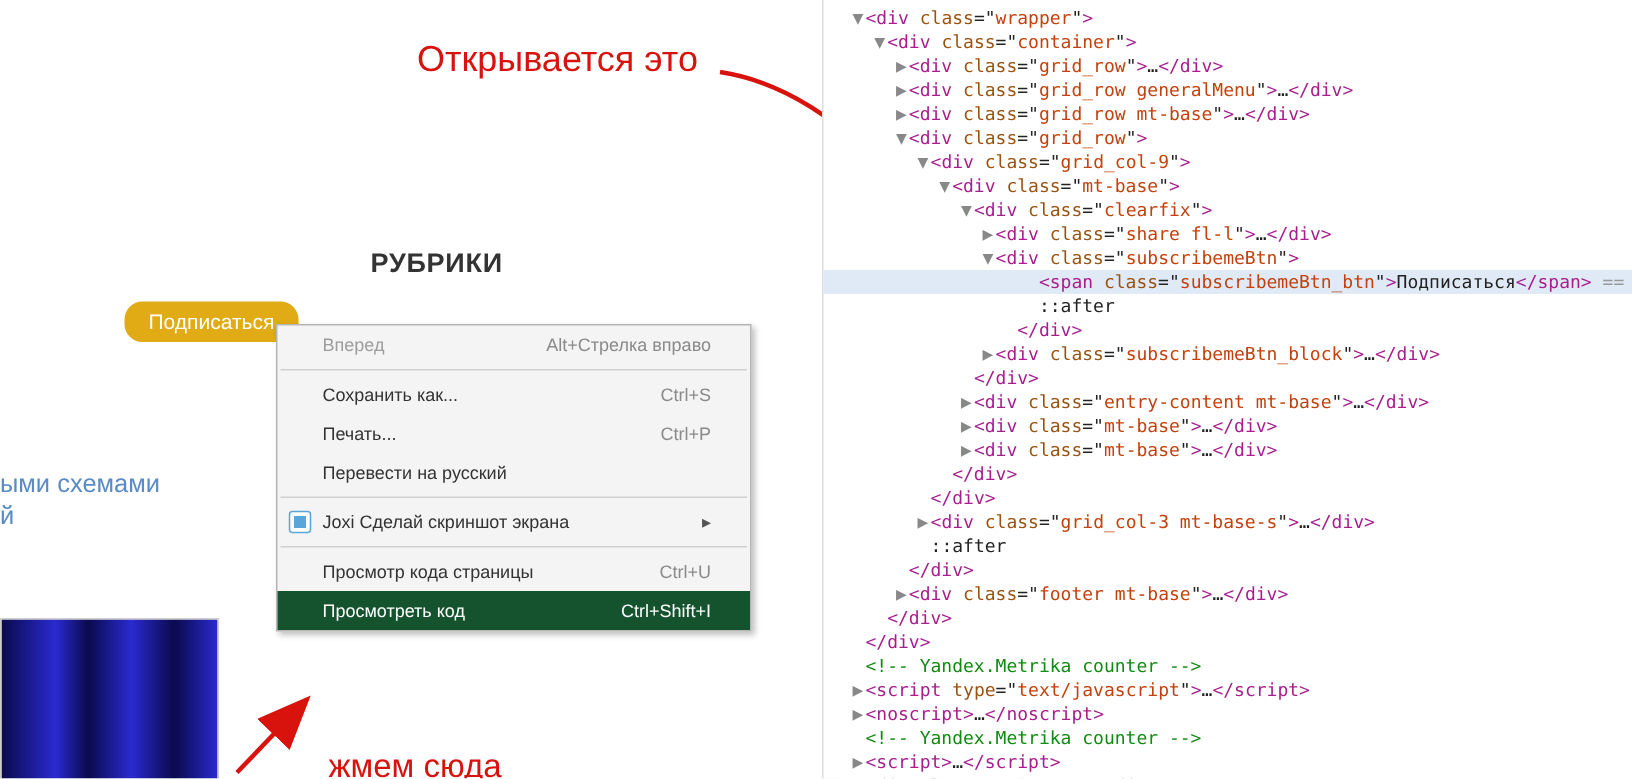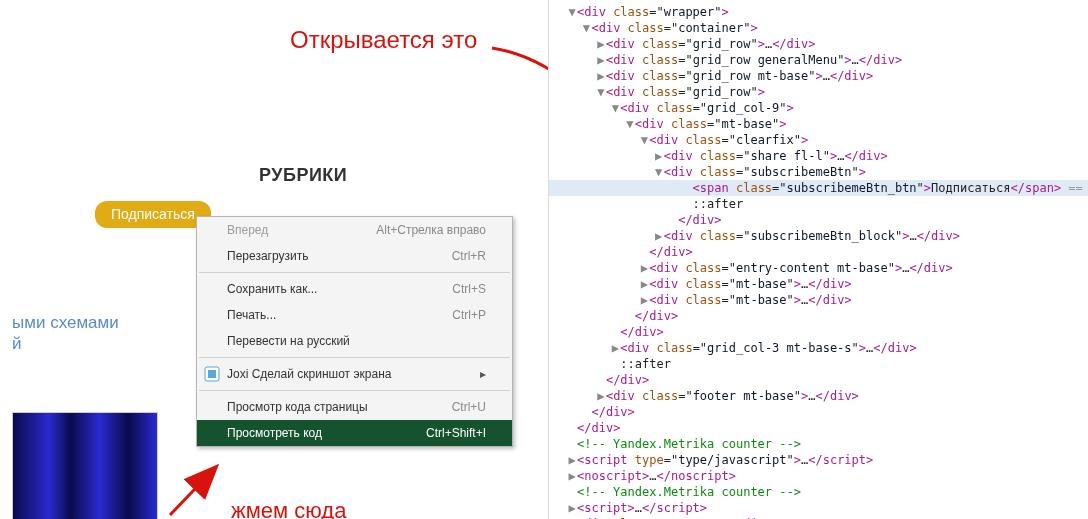--- a/index.html
+++ b/index.html
@@ -1,17 +1,17 @@
 <!DOCTYPE html>
 <html><head>
 <meta charset="utf-8">
 <style>
 html,body{margin:0;padding:0;font-family:Arial,Helvetica,sans-serif;font-size:13px;color:#333;background:#fff}
 .canvas{position:relative;width:1088px;height:519px;overflow:hidden;background:#fff}
-.left-pane{position:absolute;left:12px;top:0;width:548px;height:468px}
+.left-pane{position:absolute;left:0;top:0;width:548px;height:468px}
 .annotation-top{position:absolute;left:278px;top:26px;font-size:24px;color:#d8130e;font-family:Arial}
 .annotation-bottom{position:absolute;left:219px;top:498px;font-size:22px;color:#d8130e;font-family:Arial}
 .arrow-top{position:absolute;left:470px;top:40px;pointer-events:none}
 .arrow-bottom{position:absolute;left:148px;top:460px;pointer-events:none}
 .rubriki{position:absolute;left:247px;top:165px;font-size:18px;font-weight:bold;color:#333;letter-spacing:0.5px}
 .biz-line{position:absolute;left:248px;top:205px;font-size:17px;color:#555}
 .subscribe-btn{position:absolute;left:83px;top:201px;background:#e0ab14;color:#fff;border-radius:12px;padding:5px 16px 6px;font-size:14px}
 .frag1{position:absolute;left:0;top:313px;font-size:17px;color:#5a8bc6}
 .frag2{position:absolute;left:0;top:334px;font-size:17px;color:#5a8bc6}
 .blue-img{position:absolute;left:0;top:412px;width:144px;height:107px;background:linear-gradient(90deg,#0a0a4d 0%,#2a2ad0 25%,#0a0a4d 40%,#2a2ad0 60%,#0a0a4d 80%,#2a2ad0 100%);border:1px solid #ccc}
@@ -25,21 +25,21 @@
 .cm-sep{height:1px;background:#d0d0d0;margin:3px 2px}
 .cm-icon{position:absolute;left:7px;width:16px;height:16px;display:inline-block}
 .cm-arrow{color:#555}
 
 .right-pane{position:absolute;left:548px;top:0;width:540px;height:519px;background:#fff;font-family:Consolas,Menlo,monospace;font-size:12px;color:#222;line-height:16px;border-left:1px solid #ddd;padding-top:4px}
 .gutter{position:absolute;left:548px;top:0;width:14px;height:519px;background:#f0f0f0;border-right:1px solid #ddd}
 .ln{white-space:pre;padding-left:18px}
 .tri{color:#888;display:inline-block;width:10px;text-align:center}
 .tag{color:#a71d8d}
 .attr{color:#9b5210}
-.val{color:#0f172a}
+.val{color:#c2410c}
 .txt{color:#222}
 .ellip{color:#222}
 .cmt{color:#108a10}
 .eq0{color:#999}
 .hl{background:#dfeaf6}
 .hl-bar{position:absolute;left:548px;width:14px;height:16px;background:#dfeaf6}
 </style>
 </head>
 <body>
 
@@ -63,24 +63,20 @@
 
     <div class="frag1">ыми схемами</div>
     <div class="frag2">й</div>
 
     <div class="blue-img"></div>
 
     <div class="context-menu">
       <div class="cm-row disabled">
         <span>Вперед</span>
         <span class="sc">Alt+Стрелка вправо</span>
-      </div>
-      <div class="cm-row">
-        <span>Перезагрузить</span>
-        <span class="sc">Ctrl+R</span>
       </div>
       <div class="cm-sep"></div>
       <div class="cm-row">
         <span>Сохранить как...</span>
         <span class="sc">Ctrl+S</span>
       </div>
       <div class="cm-row">
         <span>Печать...</span>
         <span class="sc">Ctrl+P</span>
       </div>
@@ -148,21 +144,21 @@
         <div class="ln">&nbsp;&nbsp;&nbsp;&nbsp;&nbsp;&nbsp;&nbsp;&nbsp;&nbsp;&nbsp;<span class="tri">▶</span><span class="tag">&lt;div</span> <span class="attr">class</span>="<span class="val">mt-base</span>"<span class="tag">&gt;</span><span class="ellip">…</span><span class="tag">&lt;/div</span><span class="tag">&gt;</span></div>
         <div class="ln">&nbsp;&nbsp;&nbsp;&nbsp;&nbsp;&nbsp;&nbsp;&nbsp;<span class="tri">&nbsp;</span><span class="tag">&lt;/div</span><span class="tag">&gt;</span></div>
         <div class="ln">&nbsp;&nbsp;&nbsp;&nbsp;&nbsp;&nbsp;<span class="tri">&nbsp;</span><span class="tag">&lt;/div</span><span class="tag">&gt;</span></div>
         <div class="ln">&nbsp;&nbsp;&nbsp;&nbsp;&nbsp;&nbsp;<span class="tri">▶</span><span class="tag">&lt;div</span> <span class="attr">class</span>="<span class="val">grid_col-3 mt-base-s</span>"<span class="tag">&gt;</span><span class="ellip">…</span><span class="tag">&lt;/div</span><span class="tag">&gt;</span></div>
         <div class="ln">&nbsp;&nbsp;&nbsp;&nbsp;&nbsp;&nbsp;<span class="tri">&nbsp;</span><span class="txt">::after</span></div>
         <div class="ln">&nbsp;&nbsp;&nbsp;&nbsp;<span class="tri">&nbsp;</span><span class="tag">&lt;/div</span><span class="tag">&gt;</span></div>
         <div class="ln">&nbsp;&nbsp;&nbsp;&nbsp;<span class="tri">▶</span><span class="tag">&lt;div</span> <span class="attr">class</span>="<span class="val">footer mt-base</span>"<span class="tag">&gt;</span><span class="ellip">…</span><span class="tag">&lt;/div</span><span class="tag">&gt;</span></div>
         <div class="ln">&nbsp;&nbsp;<span class="tri">&nbsp;</span><span class="tag">&lt;/div</span><span class="tag">&gt;</span></div>
         <div class="ln"><span class="tri">&nbsp;</span><span class="tag">&lt;/div</span><span class="tag">&gt;</span></div>
         <div class="ln"><span class="tri">&nbsp;</span><span class="cmt">&lt;!-- Yandex.Metrika counter --&gt;</span></div>
-        <div class="ln"><span class="tri">▶</span><span class="tag">&lt;script</span> <span class="attr">type</span>="<span class="val">type/javascript</span>"<span class="tag">&gt;</span><span class="ellip">…</span><span class="tag">&lt;/script</span><span class="tag">&gt;</span></div>
+        <div class="ln"><span class="tri">▶</span><span class="tag">&lt;script</span> <span class="attr">type</span>="<span class="val">text/javascript</span>"<span class="tag">&gt;</span><span class="ellip">…</span><span class="tag">&lt;/script</span><span class="tag">&gt;</span></div>
         <div class="ln"><span class="tri">▶</span><span class="tag">&lt;noscript</span><span class="tag">&gt;</span><span class="ellip">…</span><span class="tag">&lt;/noscript</span><span class="tag">&gt;</span></div>
         <div class="ln"><span class="tri">&nbsp;</span><span class="cmt">&lt;!-- Yandex.Metrika counter --&gt;</span></div>
         <div class="ln"><span class="tri">▶</span><span class="tag">&lt;script</span><span class="tag">&gt;</span><span class="ellip">…</span><span class="tag">&lt;/script</span><span class="tag">&gt;</span></div>
         <div class="ln"><span class="tri">▶</span><span class="tag">&lt;div</span> <span class="attr">class</span>="<span class="val">go2top</span>"<span class="tag">&gt;</span><span class="ellip">…</span><span class="tag">&lt;/div</span><span class="tag">&gt;</span></div>
       </div>
   </div>
 
 </div>
 
 </body></html>

